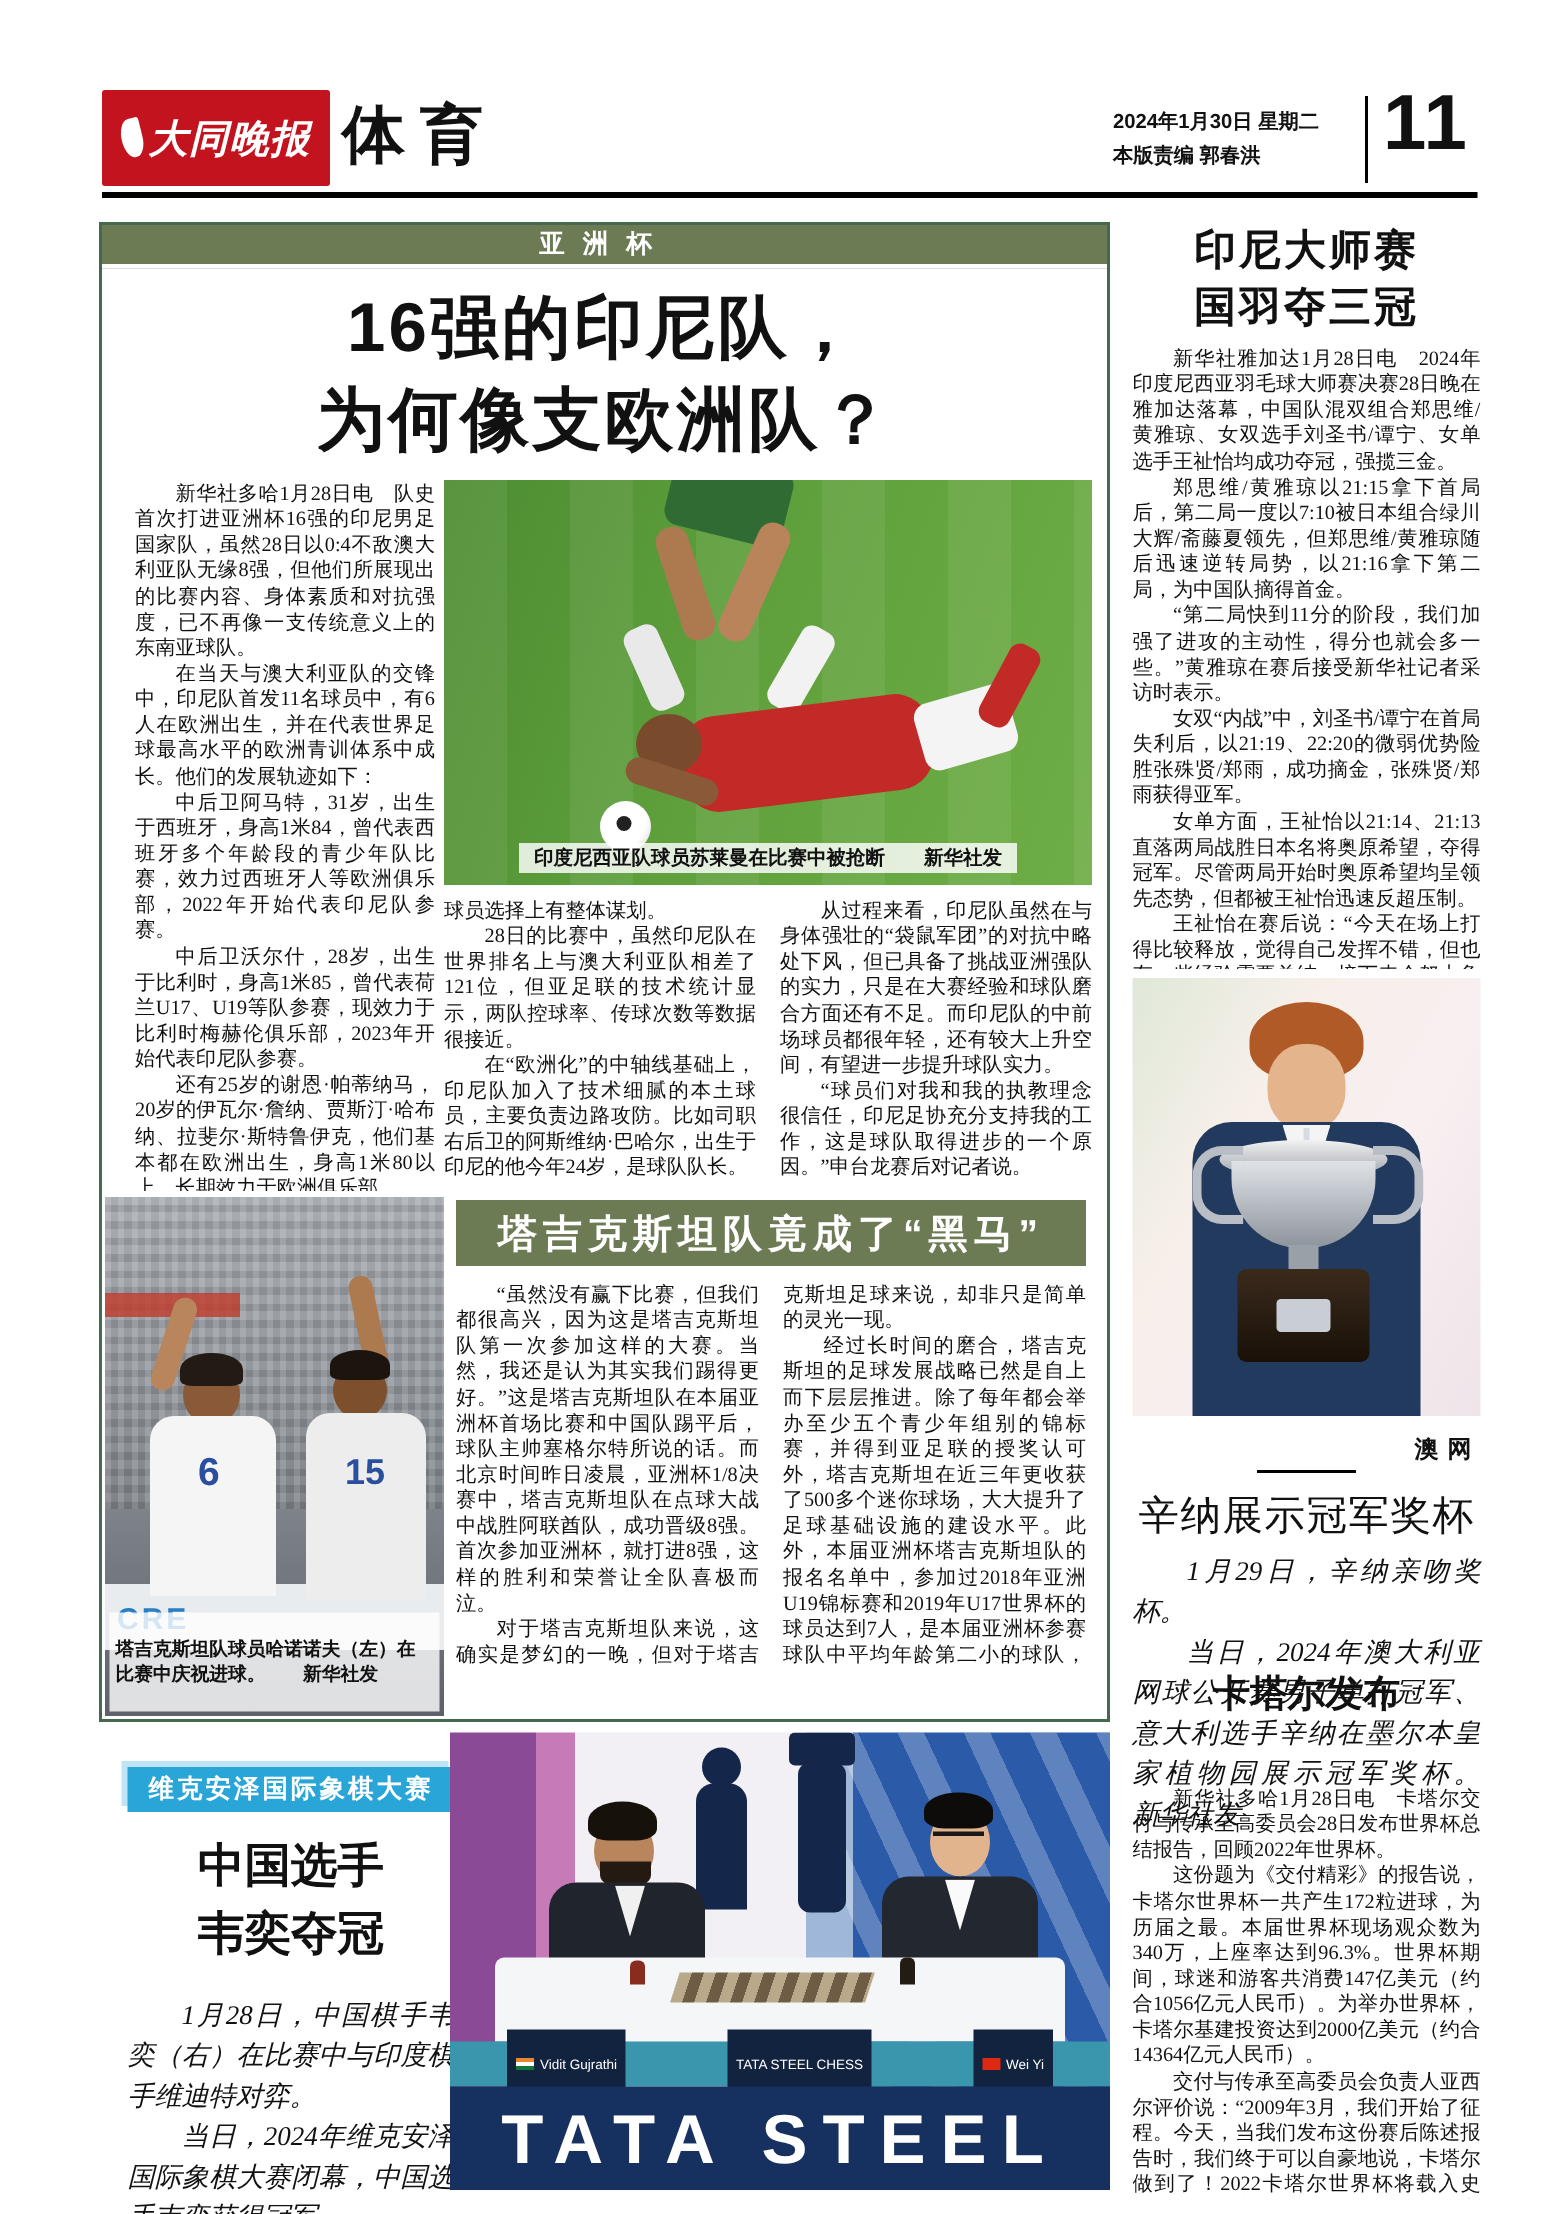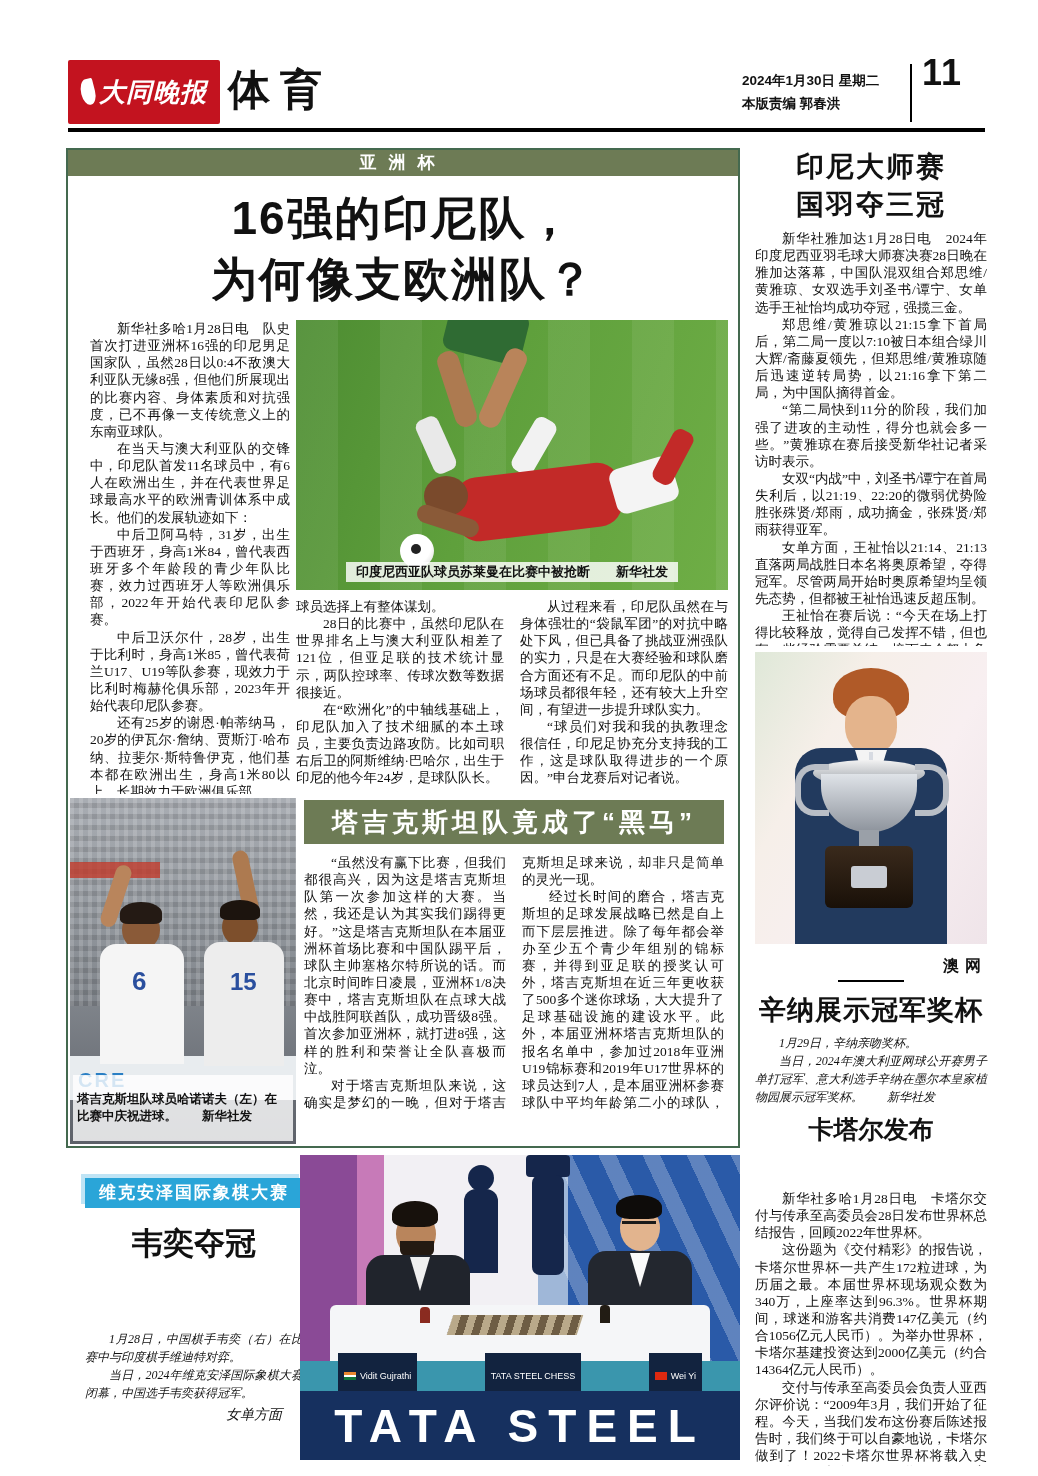--- a/index.html
+++ b/index.html
@@ -8,30 +8,30 @@
   .abs{position:absolute;}
   .sans{font-family:"Liberation Sans",sans-serif;}
   
   .masthead{left:68px;top:60px;width:152px;height:64px;background:#c3131f;border-radius:2px;
             display:flex;align-items:center;justify-content:center;}
   .masthead .logo-txt{color:#fff;font-style:italic;font-weight:bold;font-size:26px;letter-spacing:1px;}
   .flame{width:14px;height:26px;background:#fff;border-radius:60% 10% 55% 55%;transform:rotate(-14deg);margin-right:4px;}
   .section-title{left:228px;top:62px;font-size:42px;font-weight:bold;letter-spacing:10px;}
   .date-block{left:742px;top:70px;font-size:13.5px;font-weight:bold;line-height:1.7;}
   .hdr-divider{left:910px;top:64px;width:2px;height:58px;background:#000;}
-  .page-number{left:922px;top:52px;font-size:36px;font-weight:bold;letter-spacing:1px;}
+  .page-number{left:922px;top:52px;font-size:52px;font-weight:bold;letter-spacing:1px;}
   .hdr-rule{left:68px;top:128px;width:917px;height:4px;background:#000;}
   
   .main-box{left:66px;top:148px;width:674px;height:1000px;border:2px solid #44694f;box-sizing:border-box;}
   .tag-bar{position:absolute;left:0;right:0;top:0;height:26px;background:#6d7b55;border-bottom:3px solid #fff;
            color:#fff;font-size:17px;font-weight:bold;letter-spacing:12px;text-align:center;line-height:26px;}
   .headline{position:absolute;left:0;right:0;top:38px;text-align:center;font-weight:bold;font-size:46px;
             line-height:1.32;letter-spacing:2px;}
   .para{margin:0;font-size:13.5px;line-height:1.27;text-align:justify;text-indent:2em;}
-  .kai{font-style:italic;font-size:12px;line-height:1.5;}
+  .kai{font-style:italic;font-size:18px;line-height:1.5;}
   .art-left-col{position:absolute;left:22px;top:170px;width:200px;height:474px;overflow:hidden;}
   .art-photo{position:absolute;left:228px;top:170px;width:432px;height:270px;overflow:hidden;
              background:linear-gradient(110deg,#4d8c32 0%,#5fa03c 45%,#6fae46 100%);}
   .grass-stripes{position:absolute;inset:0;background:repeating-linear-gradient(90deg,rgba(255,255,255,0.07) 0 42px,transparent 42px 84px);}
   .photo-caption{position:absolute;left:50%;transform:translateX(-50%);bottom:8px;white-space:nowrap;
                  background:rgba(255,255,255,0.82);padding:1px 10px;font-size:13px;font-weight:bold;}
   .art-bottom{position:absolute;left:228px;top:448px;width:432px;height:198px;overflow:hidden;
               column-count:2;column-gap:16px;}
   .art-bottom p:first-child{text-indent:0;}
   
@@ -46,21 +46,21 @@
                 text-align:center;line-height:44px;letter-spacing:4px;}
   .tajik-text{margin-top:10px;height:278px;overflow:hidden;column-count:2;column-gap:16px;}
   
   .rail{left:755px;width:232px;}
   .bad-title{top:148px;text-align:center;font-weight:bold;font-size:28px;line-height:1.35;letter-spacing:2px;}
   .bad-text{top:230px;height:416px;overflow:hidden;}
   .sinner-photo{top:652px;height:292px;overflow:hidden;
                 background:linear-gradient(120deg,#dfe8d8 0%,#f6efe9 30%,#f8eff1 62%,#efe4e9 100%);}
   .aus-tag{top:956px;text-align:right;font-size:16px;font-weight:bold;letter-spacing:6px;}
   .aus-rule{top:980px;left:838px;width:66px;height:2px;background:#000;}
-  .sinner-title{top:992px;text-align:center;font-weight:bold;font-size:27px;letter-spacing:1px;}
+  .sinner-title{top:992px;text-align:center;font-weight:normal;font-size:27px;letter-spacing:1px;}
   .sinner-caption{top:1034px;}
   .qatar-title{top:1112px;text-align:center;font-weight:bold;font-size:25px;line-height:1.4;}
   .qatar-text{top:1190px;height:276px;overflow:hidden;}
   
   .chess-banner{left:85px;top:1178px;width:218px;height:30px;background:#2aa5d8;color:#fff;
                 font-weight:bold;font-size:17px;text-align:center;line-height:30px;letter-spacing:2px;
                 box-shadow:-4px -4px 0 #bfe4f5;}
   .chess-title{left:85px;top:1222px;width:218px;text-align:center;font-weight:bold;font-size:31px;line-height:1.45;}
   .chess-text{left:85px;top:1330px;width:218px;}
   .chess-credit{text-align:right;font-style:italic;font-size:14px;padding-right:1.5em;margin-top:4px;}
@@ -215,20 +215,21 @@
     <div>卡塔尔发布</div>
   </div>
   <div class="abs rail qatar-text">
       <p class="para">新华社多哈1月28日电　卡塔尔交付与传承至高委员会28日发布世界杯总结报告，回顾2022年世界杯。</p>
       <p class="para">这份题为《交付精彩》的报告说，卡塔尔世界杯一共产生172粒进球，为历届之最。本届世界杯现场观众数为340万，上座率达到96.3%。世界杯期间，球迷和游客共消费147亿美元（约合1056亿元人民币）。为举办世界杯，卡塔尔基建投资达到2000亿美元（约合14364亿元人民币）。</p>
       <p class="para">交付与传承至高委员会负责人亚西尔评价说：“2009年3月，我们开始了征程。今天，当我们发布这份赛后陈述报告时，我们终于可以自豪地说，卡塔尔做到了！2022卡塔尔世界杯将载入史册。我们很高兴卡塔尔为举办大型体育赛事设立了新标杆，也兑现了我们当初的承诺。”</p>
     </div>
 
   <div class="abs chess-banner">维克安泽国际象棋大赛</div>
   <div class="abs chess-title sans">
+    <div>中国选手</div>
     <div>韦奕夺冠</div>
   </div>
   <div class="abs chess-text">
     <div>
         <p class="para kai">1月28日，中国棋手韦奕（右）在比赛中与印度棋手维迪特对弈。</p>
         <p class="para kai">当日，2024年维克安泽国际象棋大赛闭幕，中国选手韦奕获得冠军。</p>
       </div>
     <div class="chess-credit">女单方面</div>
   </div>
 

